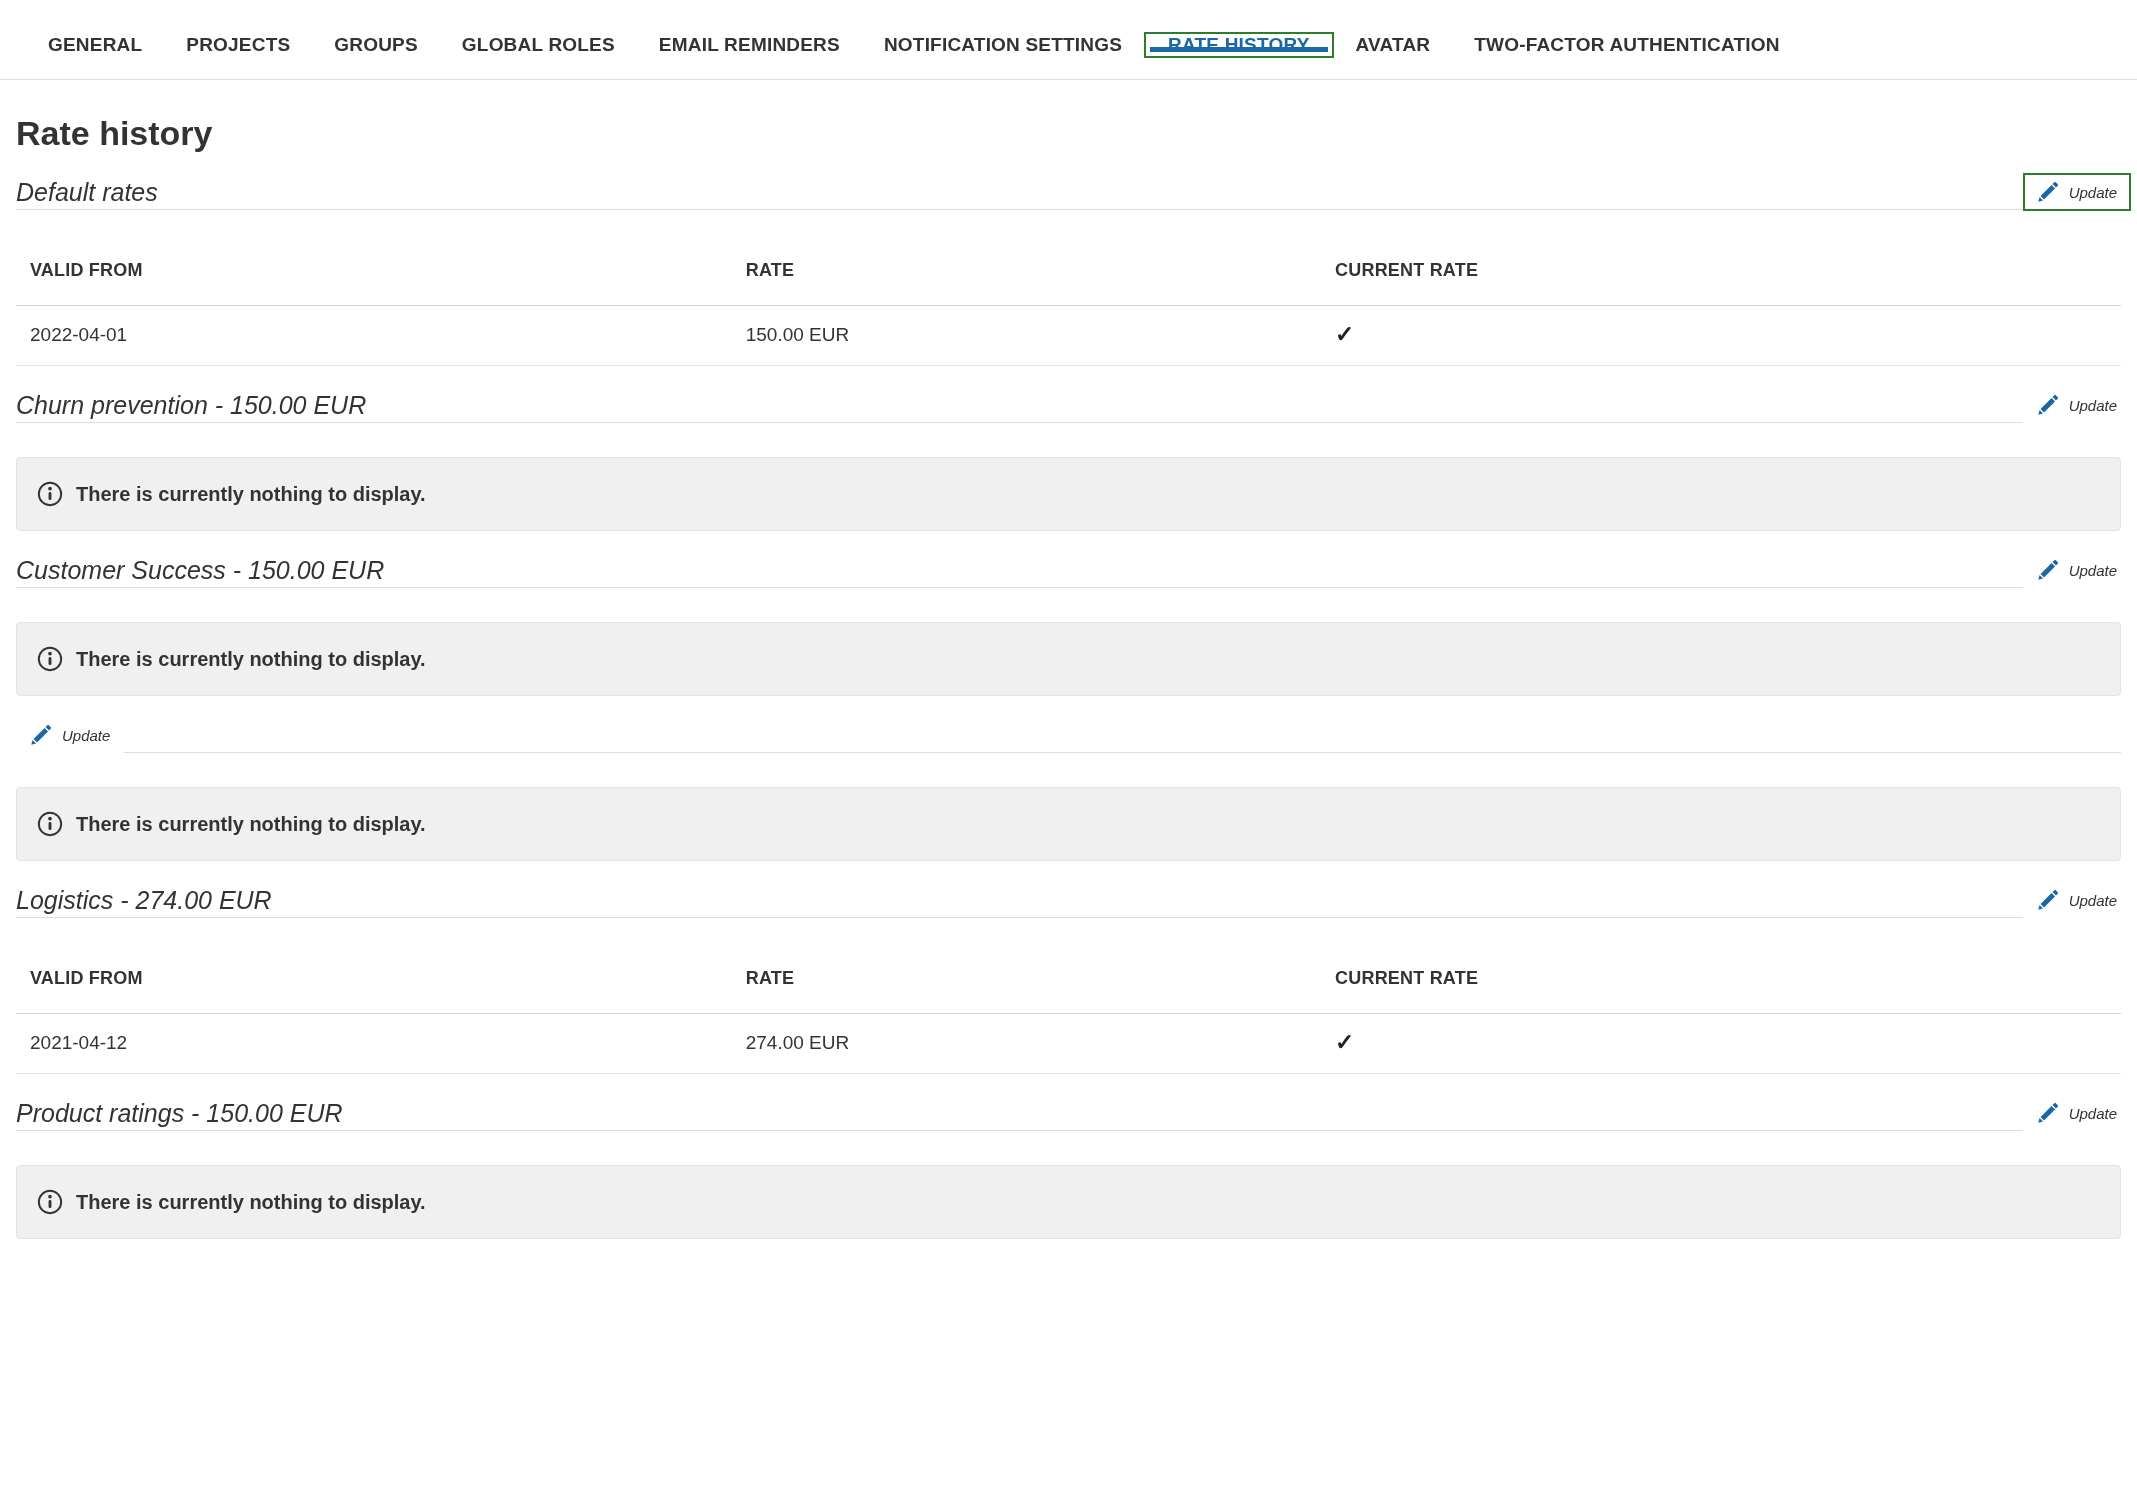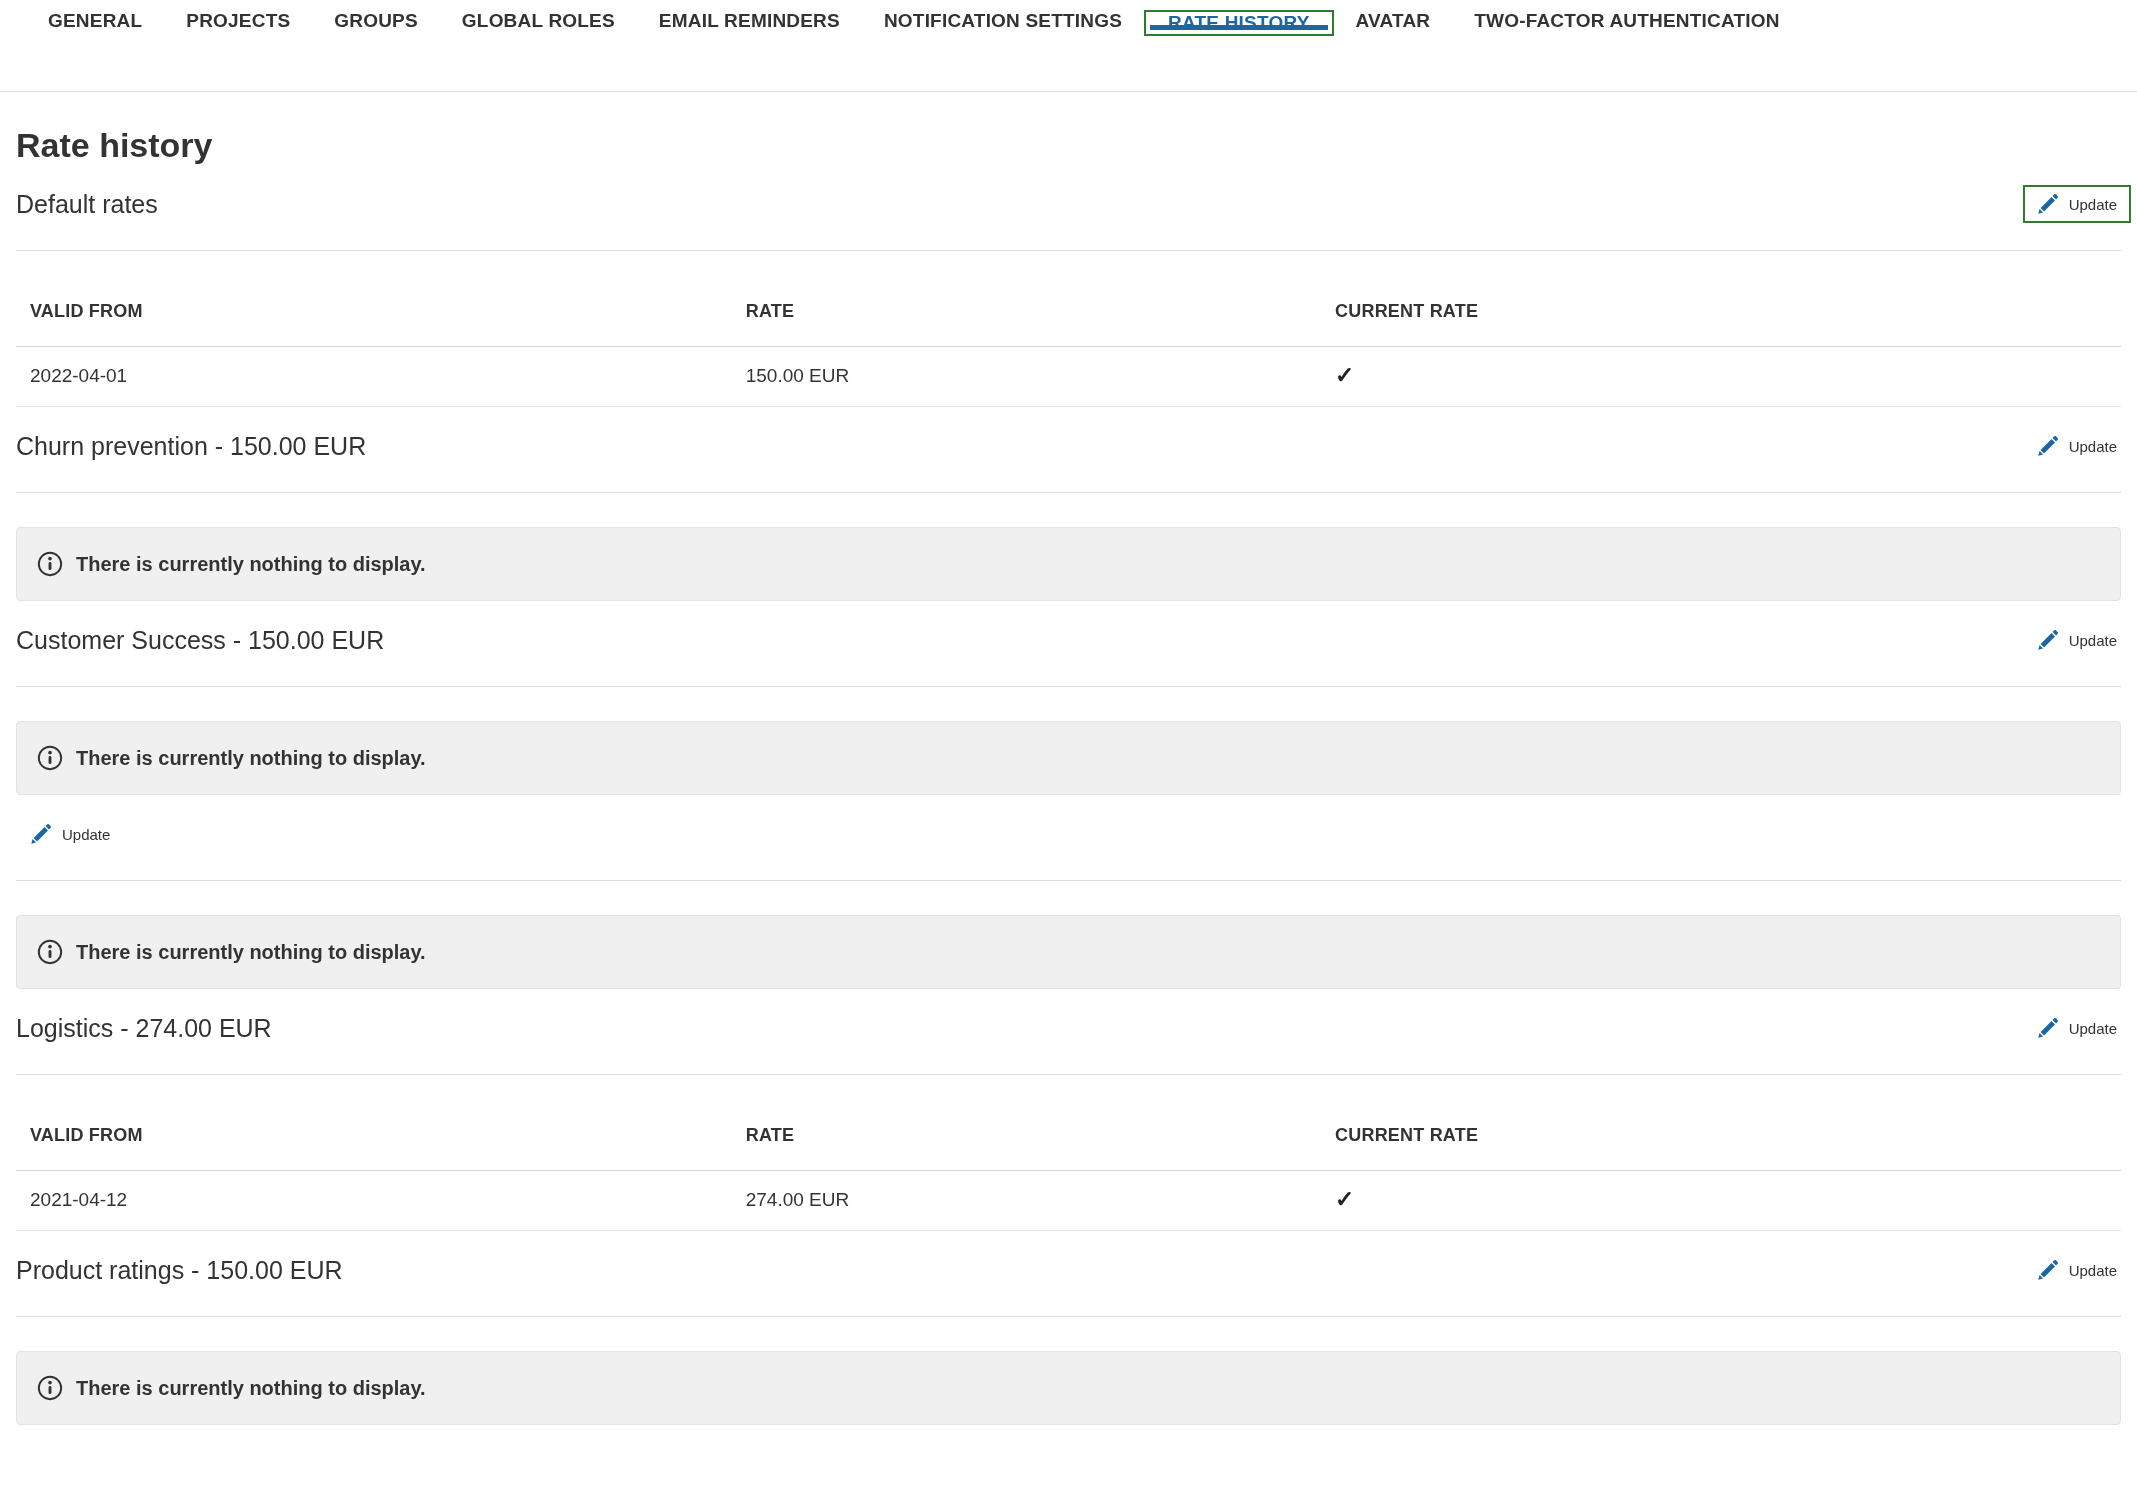--- a/index.html
+++ b/index.html
@@ -10,22 +10,22 @@
   }
   *{box-sizing:border-box;}
   html,body{margin:0;padding:0;}
   body{
     width:2137px;height:1498px;overflow:hidden;background:#ffffff;
     font-family:"Liberation Sans", sans-serif;color:var(--text);
   }
 
   
   .tabbar{
-    display:flex;align-items:flex-start;white-space:nowrap;
-    height:92px;padding:10px 0 0 26px;border-bottom:1px solid #dddddd;
+    display:flex;align-items:center;white-space:nowrap;
+    height:80px;padding:10px 0 0 26px;border-bottom:1px solid #dddddd;
   }
   .tab{
     display:flex;align-items:center;position:relative;
     padding:0 22px;font-size:19px;font-weight:bold;letter-spacing:.2px;
     color:#333333;cursor:pointer;
   }
   .tab.active{color:var(--accent);}
   .tab.active::after{
     content:"";position:absolute;left:4px;right:4px;bottom:4px;height:5px;
     background:var(--accent);
@@ -34,21 +34,21 @@
 
   
   .content{padding:0 16px;}
   .page-title{
     margin:34px 0 22px 0;font-size:34px;font-weight:bold;color:#333333;
   }
   .rate-section{margin-top:22px;}
   #sections .rate-section:first-child{margin-top:0;}
   .section-head{
     display:flex;align-items:center;justify-content:space-between;
-    border-bottom:1px solid #dddddd;padding-bottom:29px;
+    border-bottom:1px solid #dddddd;padding-bottom:0;font-style:italic;
   }
   .section-title{font-size:25px;color:#333333;}
   .update-link{
     display:flex;align-items:center;gap:10px;flex:none;
     font-size:15px;color:#333333;text-decoration:none;cursor:pointer;
     padding:6px 12px;border:2px solid transparent;margin:-2px -10px -2px 0;
     background:#ffffff;
   }
   .update-link.focused{border-color:var(--green);}
   .pencil{display:flex;align-items:center;}

